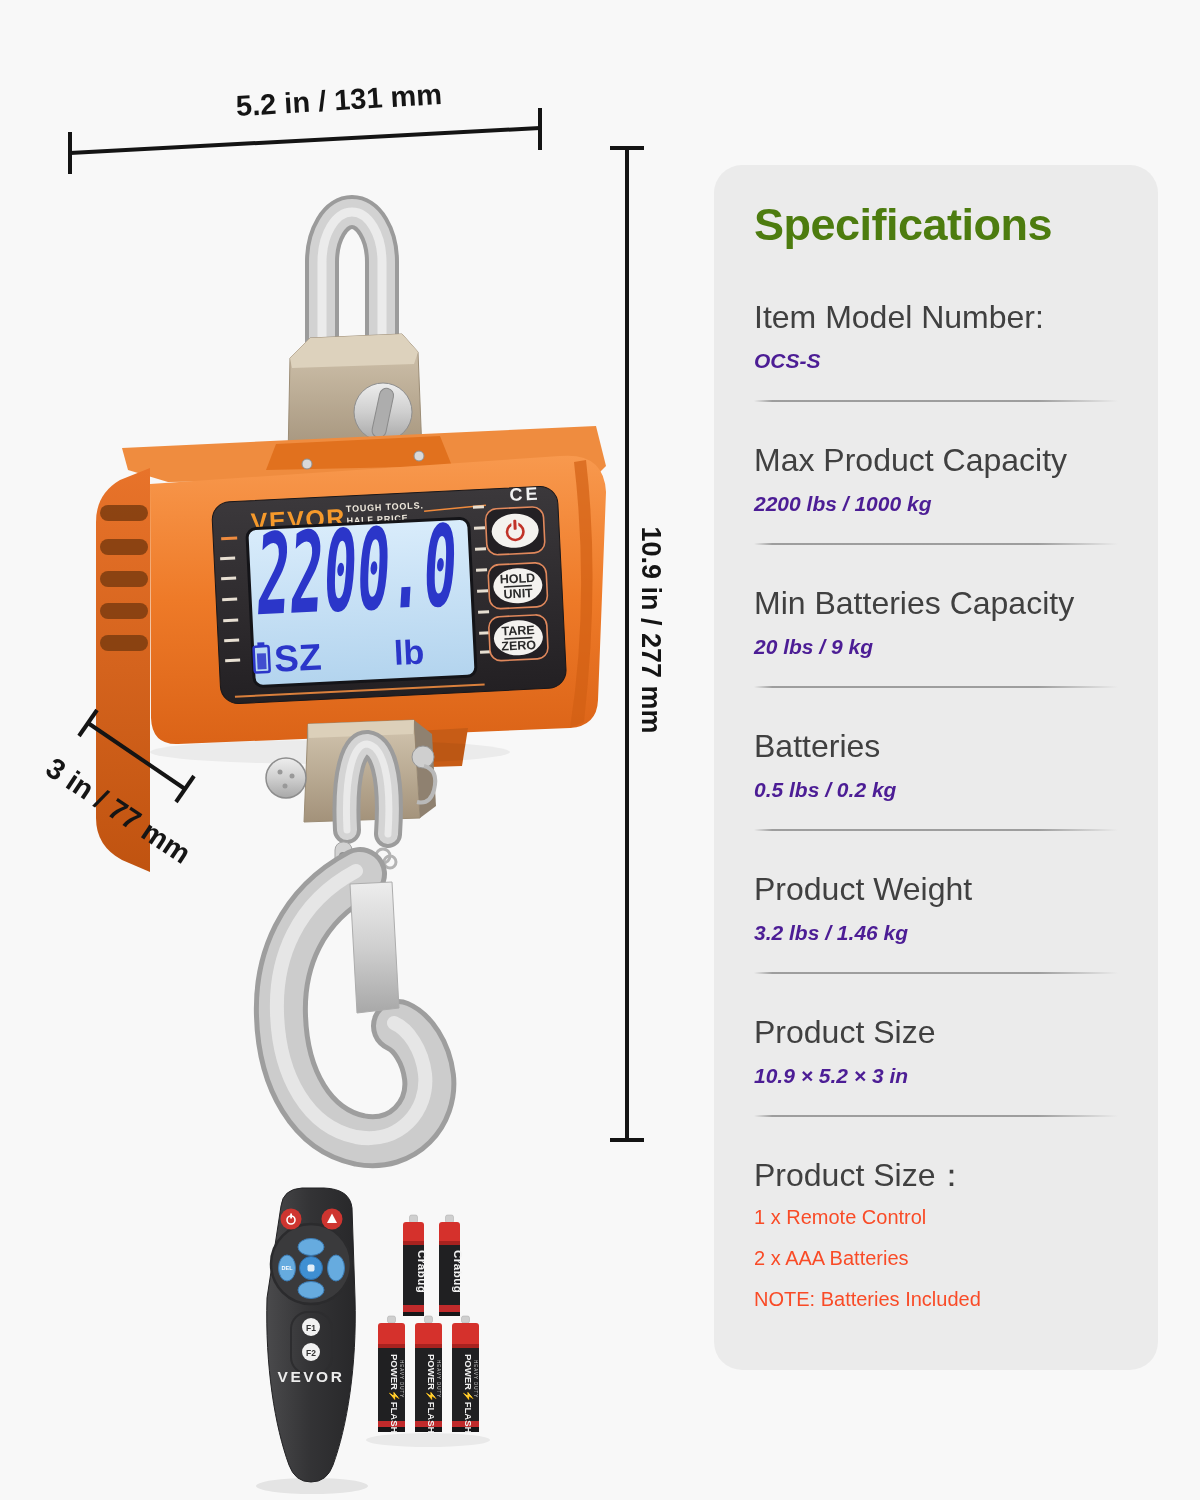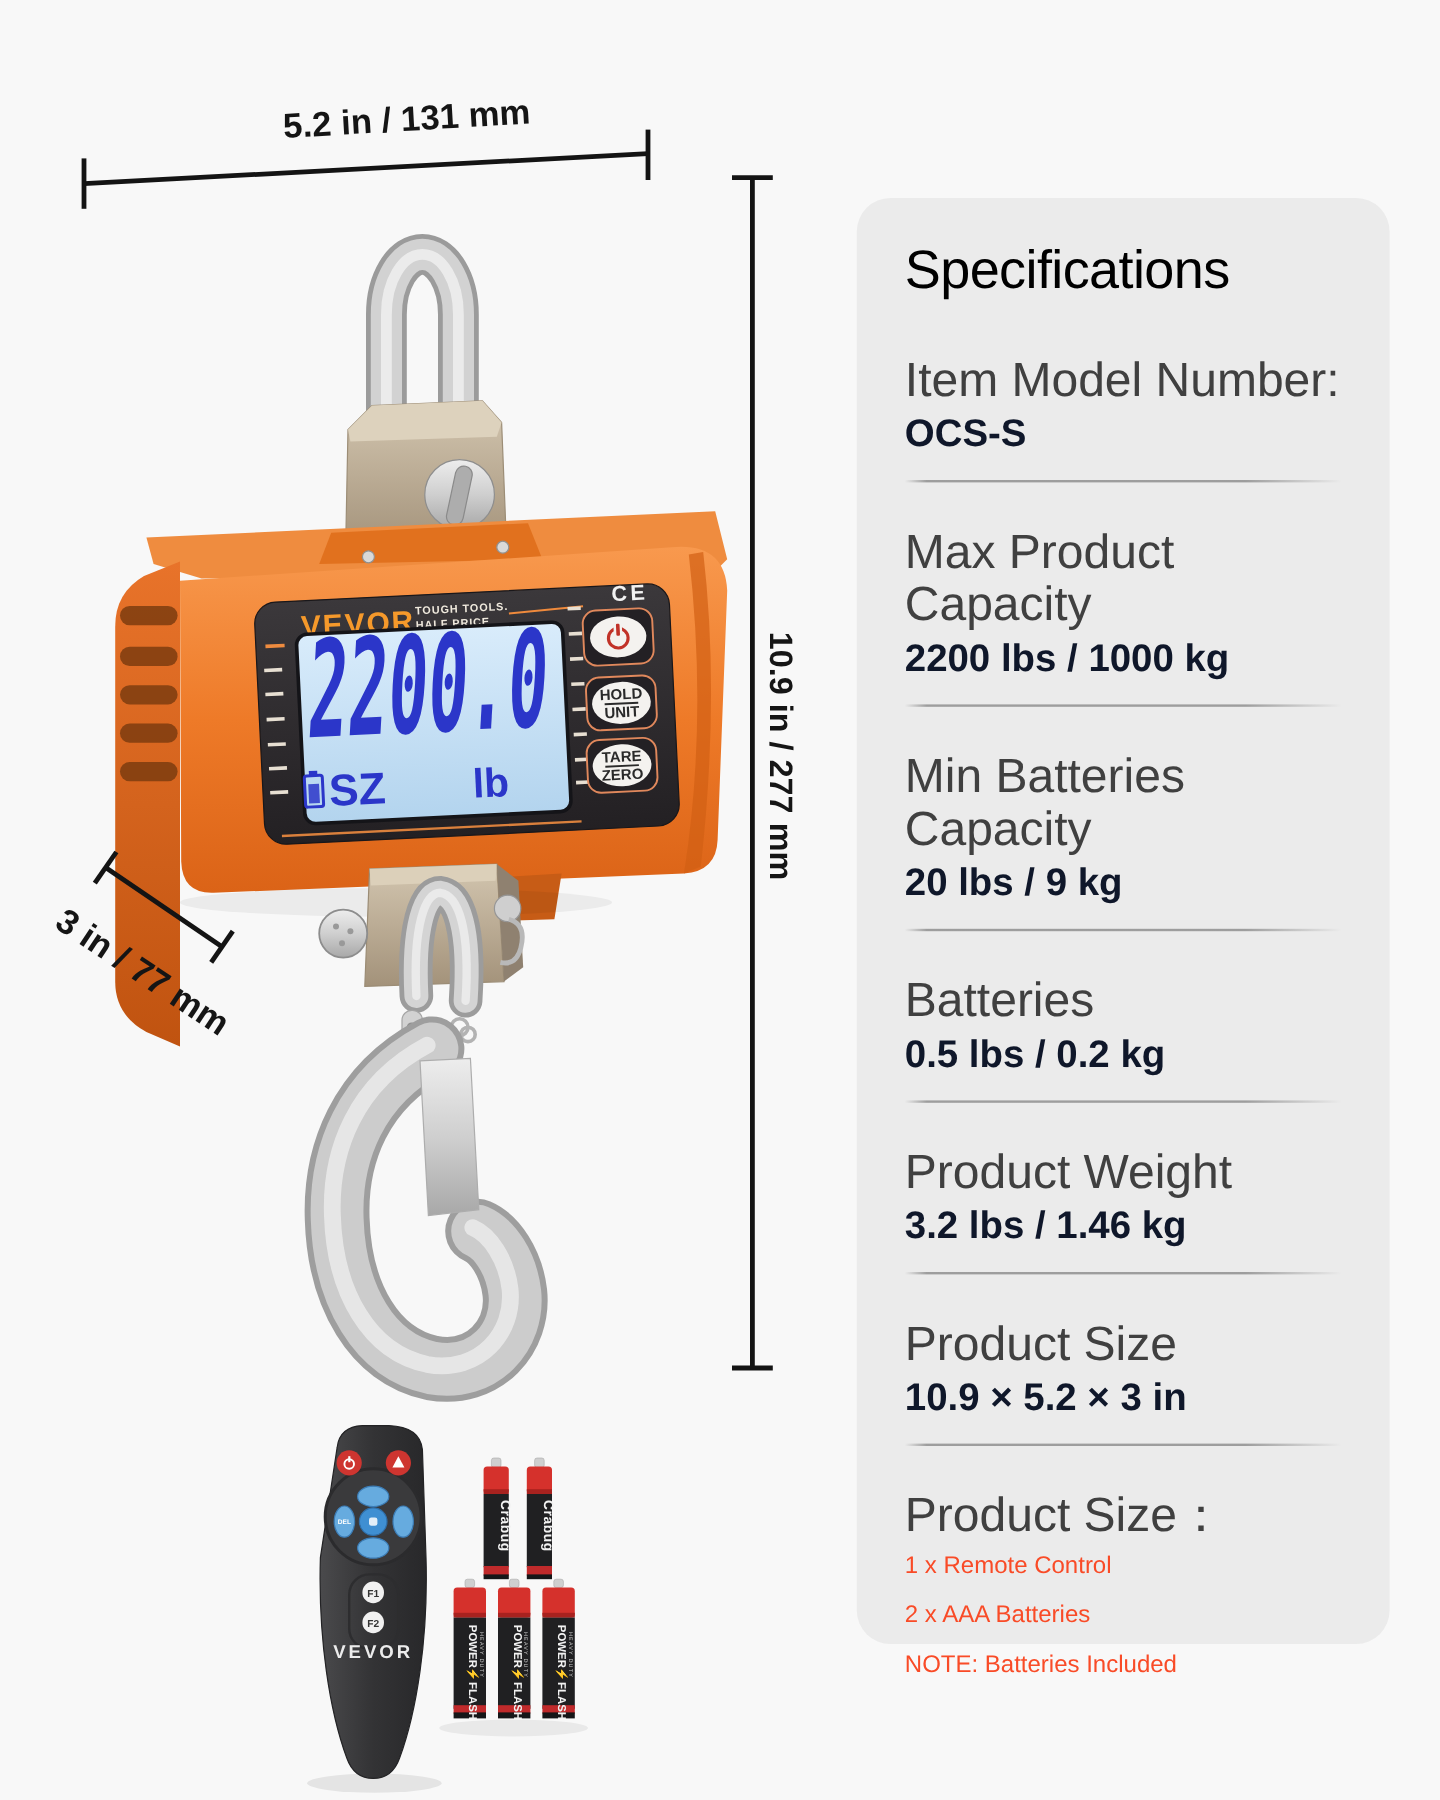--- a/index.html
+++ b/index.html
@@ -8,23 +8,23 @@
 
   
   .dim{position:absolute;font-weight:700;color:#151515;white-space:nowrap;}
   .dim-w{left:193px;top:84px;width:292px;text-align:center;font-size:29px;transform:rotate(-3.4deg);}
   .dim-h{left:666px;top:512px;width:236px;text-align:center;font-size:27px;transform:rotate(90deg);transform-origin:0 0;}
   .dim-d{left:44px;top:742px;width:200px;text-align:center;font-size:29px;transform:rotate(33.5deg);transform-origin:0 0;}
 
   
   .specs{position:absolute;left:714px;top:165px;width:444px;height:1205px;background:#ebebeb;
          border-radius:28px;padding:34px 36px 0 40px;box-sizing:border-box;}
-  .specs-title{margin:0 0 44px;font-size:45px;font-weight:400;color:#000000;letter-spacing:-0.5px;line-height:52px;}
-  .spec-label{font-size:40px;line-height:44px;color:#404040;}
-  .spec-value{font-size:32px;line-height:44px;color:#0f172a;font-weight:700;}
+  .specs-title{margin:0 0 44px;font-size:45px;font-weight:700;color:#4d7c0f;letter-spacing:-0.5px;line-height:52px;}
+  .spec-label{font-size:32px;line-height:44px;color:#404040;}
+  .spec-value{font-size:21px;line-height:44px;color:#4c1d95;font-weight:700;font-style:italic;}
   .spec-line{font-size:20px;line-height:41px;color:#f94b27;font-weight:400;}
   .spec-row{margin-bottom:17px;}
   .divider{height:2px;margin:0 4px 36px 0;
     background:linear-gradient(to right,rgba(80,80,80,0),rgba(80,80,80,.5) 5%,rgba(80,80,80,.5) 78%,rgba(80,80,80,0));}
 
   svg text{font-family:"Liberation Sans",sans-serif;}
   .lcd-digits{font-family:"DejaVu Sans Mono",monospace;font-weight:bold;}
 </style>
 </head>
 <body>

